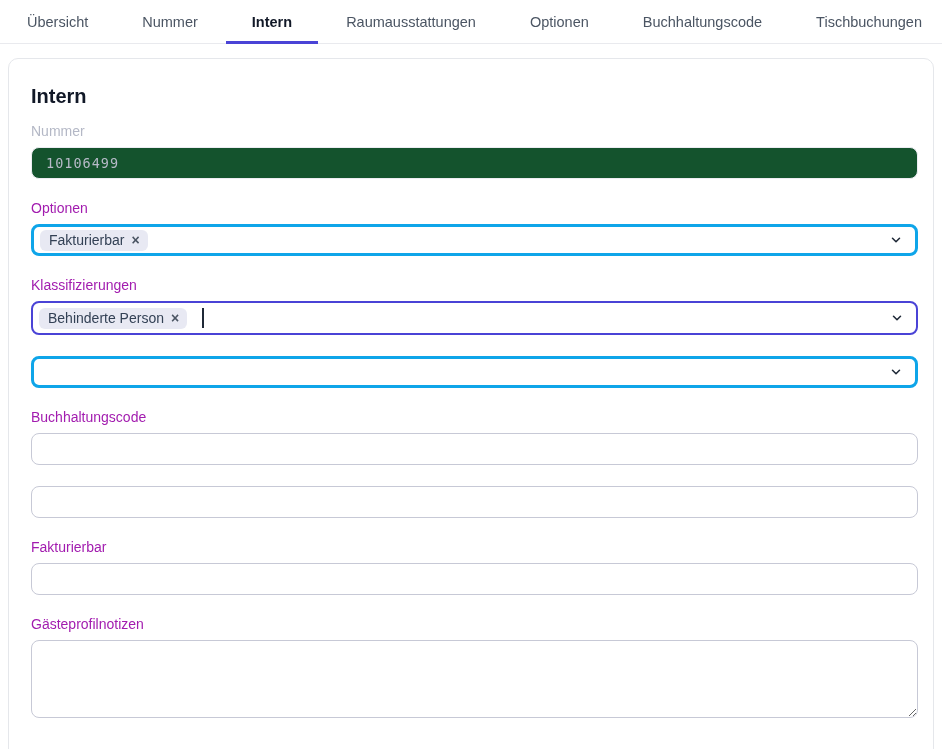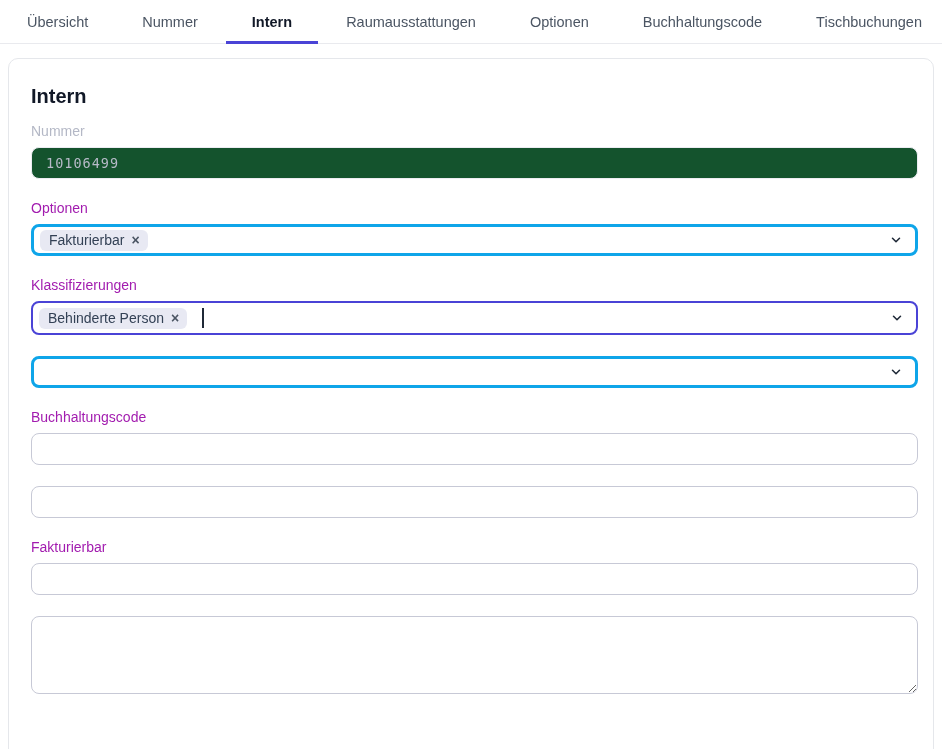--- a/index.html
+++ b/index.html
@@ -206,16 +206,17 @@
   <div class="group">
     <input class="text-input" type="text" value="" style="">
   </div>
 
   <div class="group">
     <label class="field-label">Fakturierbar</label>
     <input class="text-input" type="text" value="" style="">
   </div>
 
   <div class="group">
+    <label class="field-label">Gästeprofilnotizen</label>
     <textarea class="notes-textarea" value="" style=""></textarea>
   </div>
 
 </section>
 
 </body></html>

